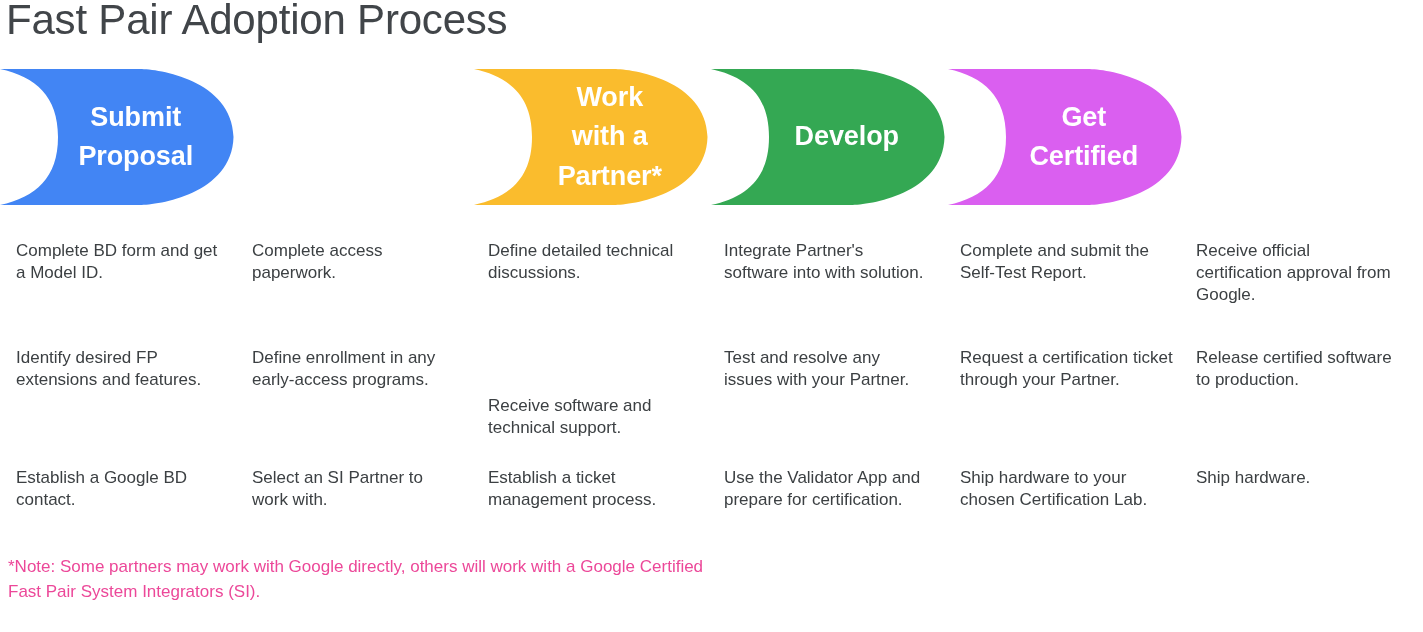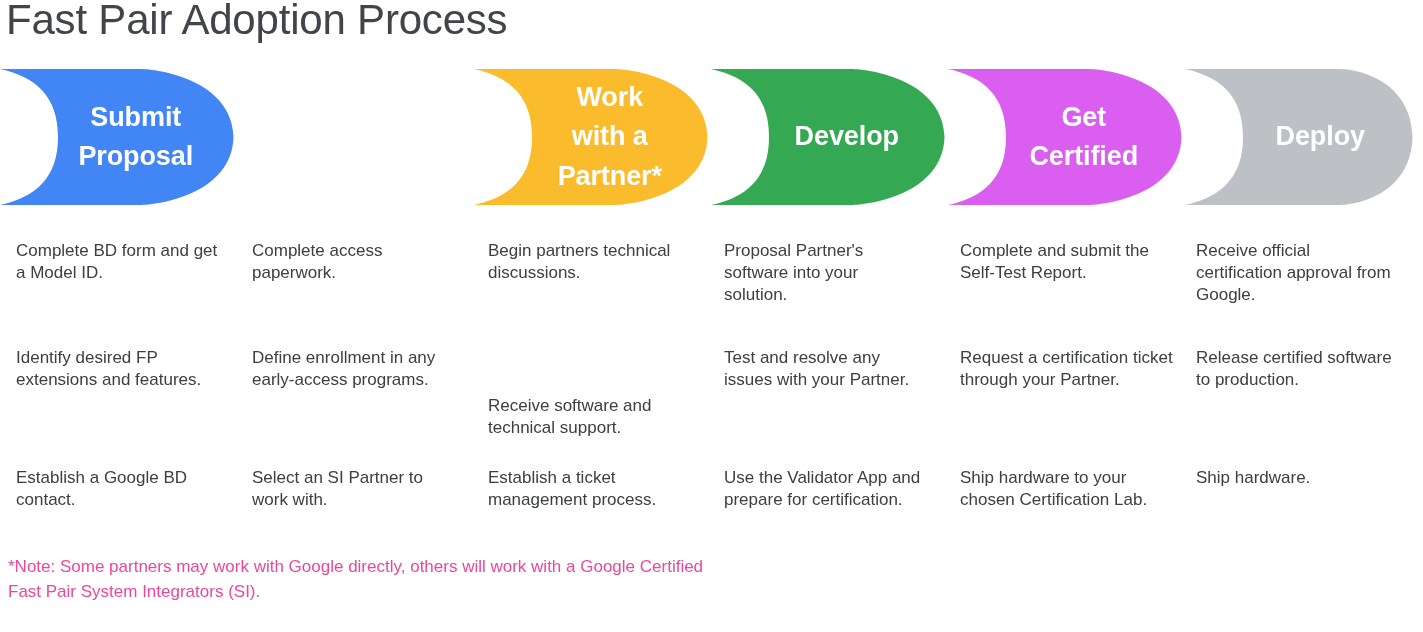--- a/index.html
+++ b/index.html
@@ -135,46 +135,40 @@
       </svg>
       <div class="chevron-label" style="left: 52px; width: 167.5px;">Get
 Certified</div>
     </div>
     <div class="chevron-wrap" style="left: 711px; width: 234px;">
       <svg class="chevron-svg" viewBox="0 0 234 136" preserveAspectRatio="none">
         <path d="M 0 0 L 140 0 C 158 0 232 10.799999999999999 233.5 68 C 232 125.2 158 136 140 136 L 0 136 C 35.96 128.08 58 108.80000000000001 58 68 C 58 27.200000000000003 35.96 7.92 0 0 Z" fill="#34A853"></path>
       </svg>
       <div class="chevron-label" style="left: 52px; width: 167.5px;">Develop</div>
     </div>
-    <div class="chevron-wrap" style="left: 1185px; width: 228px;">
-      <svg class="chevron-svg" viewBox="0 0 228 136" preserveAspectRatio="none">
-        <path d="M 0 0 L 154 0 C 172 0 226 10.799999999999999 227.5 68 C 226 125.2 172 136 154 136 L 0 136 C 35.96 128.08 58 108.80000000000001 58 68 C 58 27.200000000000003 35.96 7.92 0 0 Z" fill="#BDC1C6"></path>
-      </svg>
-      <div class="chevron-label" style="left: 52px; width: 166.5px;">Deploy</div>
-    </div>
   </div>
 
 <div id="columns">
     <div class="column" style="left: 16px; width: 215px;">
       <div class="step-item row0" style="width: 215px;">Complete BD form and get a Model ID.</div>
       <div class="step-item row1" style="width: 215px;">Identify desired FP extensions and features.</div>
       <div class="step-item row2" style="width: 215px;">Establish a Google BD contact.</div>
     </div>
     <div class="column" style="left: 252px; width: 200px;">
       <div class="step-item row0" style="width: 200px;">Complete access paperwork.</div>
       <div class="step-item row1" style="width: 200px;">Define enrollment in any early-access programs.</div>
       <div class="step-item row2" style="width: 200px;">Select an SI Partner to work with.</div>
     </div>
     <div class="column" style="left: 488px; width: 215px;">
-      <div class="step-item row0" style="width: 215px;">Begin partners technical discussions.</div>
+      <div class="step-item row0" style="width: 215px;">Define detailed technical discussions.</div>
       <div class="step-item row1" style="width: 215px; margin-top: 48px;">Receive software and technical support.</div>
       <div class="step-item row2" style="width: 215px;">Establish a ticket management process.</div>
     </div>
     <div class="column" style="left: 724px; width: 200px;">
-      <div class="step-item row0" style="width: 200px;">Proposal Partner's software into your solution.</div>
+      <div class="step-item row0" style="width: 200px;">Integrate Partner's software into with solution.</div>
       <div class="step-item row1" style="width: 200px;">Test and resolve any issues with your Partner.</div>
       <div class="step-item row2" style="width: 200px;">Use the Validator App and prepare for certification.</div>
     </div>
     <div class="column" style="left: 960px; width: 215px;">
       <div class="step-item row0" style="width: 215px;">Complete and submit the Self-Test Report.</div>
       <div class="step-item row1" style="width: 215px;">Request a certification ticket through your Partner.</div>
       <div class="step-item row2" style="width: 215px;">Ship hardware to your chosen Certification Lab.</div>
     </div>
     <div class="column" style="left: 1196px; width: 200px;">
       <div class="step-item row0" style="width: 200px;">Receive official certification approval from Google.</div>

